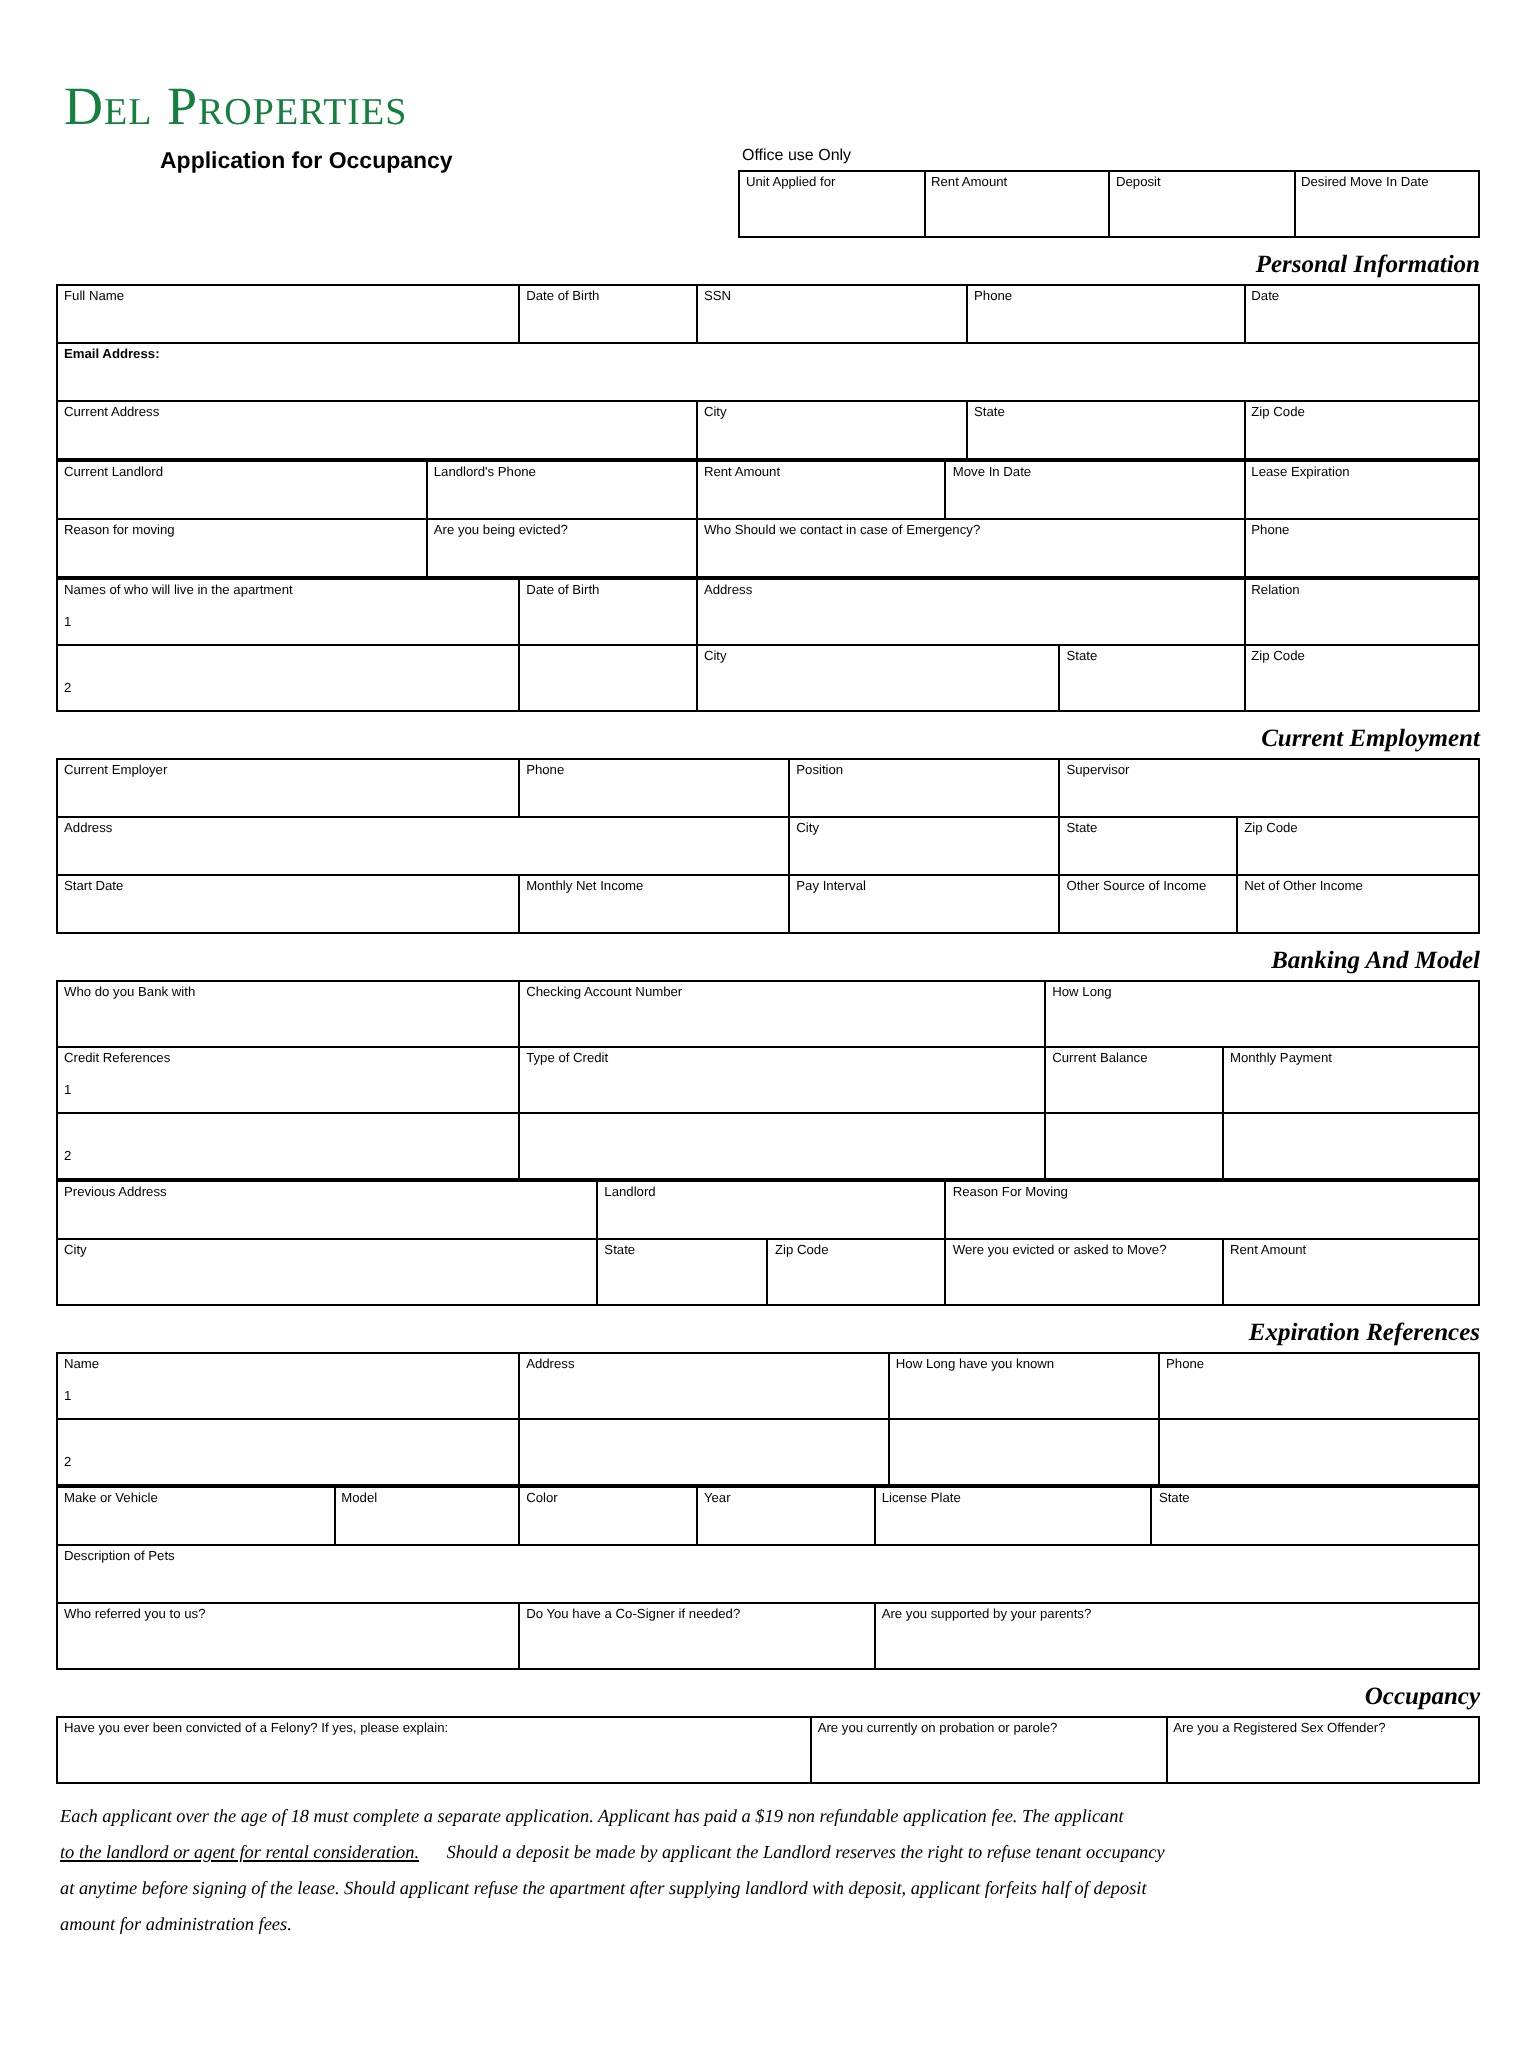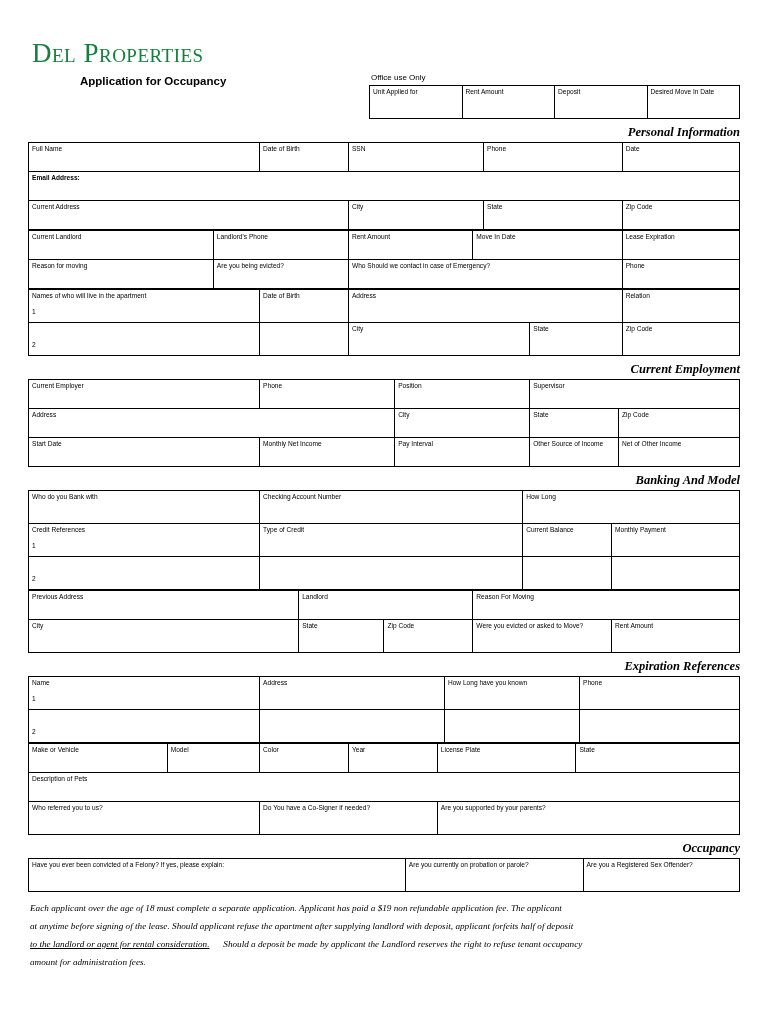--- a/index.html
+++ b/index.html
@@ -363,22 +363,22 @@
         <tr>
       <td class="tall">Have you ever been convicted of a Felony?  If yes, please explain:</td>
       <td class="tall">Are you currently on probation or parole?</td>
       <td class="tall">Are you a Registered Sex Offender?</td>
     </tr>
   </tbody>
     </table>
 
   <div class="legal">
     <div>Each applicant over the age of 18 must complete a separate application.  Applicant has paid a $19 non refundable application fee.  The applicant</div>
-    <div>at anytime before signing of the lease. Should applicant refuse the apartment after supplying landlord with deposit, applicant forfeits half of deposit</div>
     <div>
       <span class="u">to the landlord or agent for rental consideration.</span>
       &nbsp;&nbsp;&nbsp;&nbsp;
       <span>Should a deposit be made by applicant the Landlord reserves the right to refuse tenant occupancy</span>
     </div>
+    <div>at anytime before signing of the lease. Should applicant refuse the apartment after supplying landlord with deposit, applicant forfeits half of deposit</div>
     <div>amount for administration fees.</div>
   </div>
 
 </div>
 
 </body></html>

